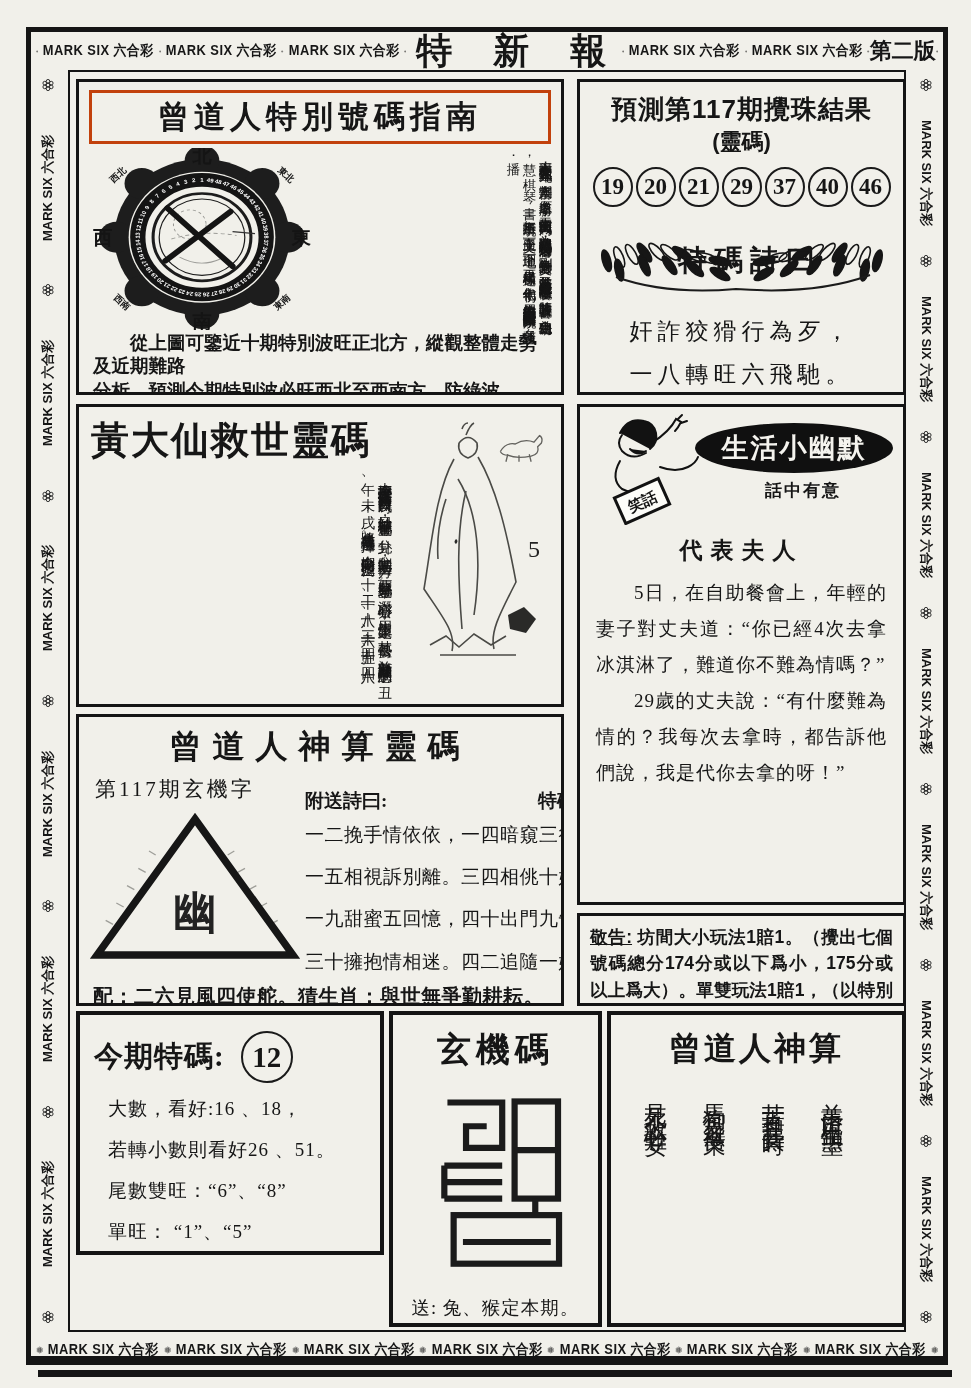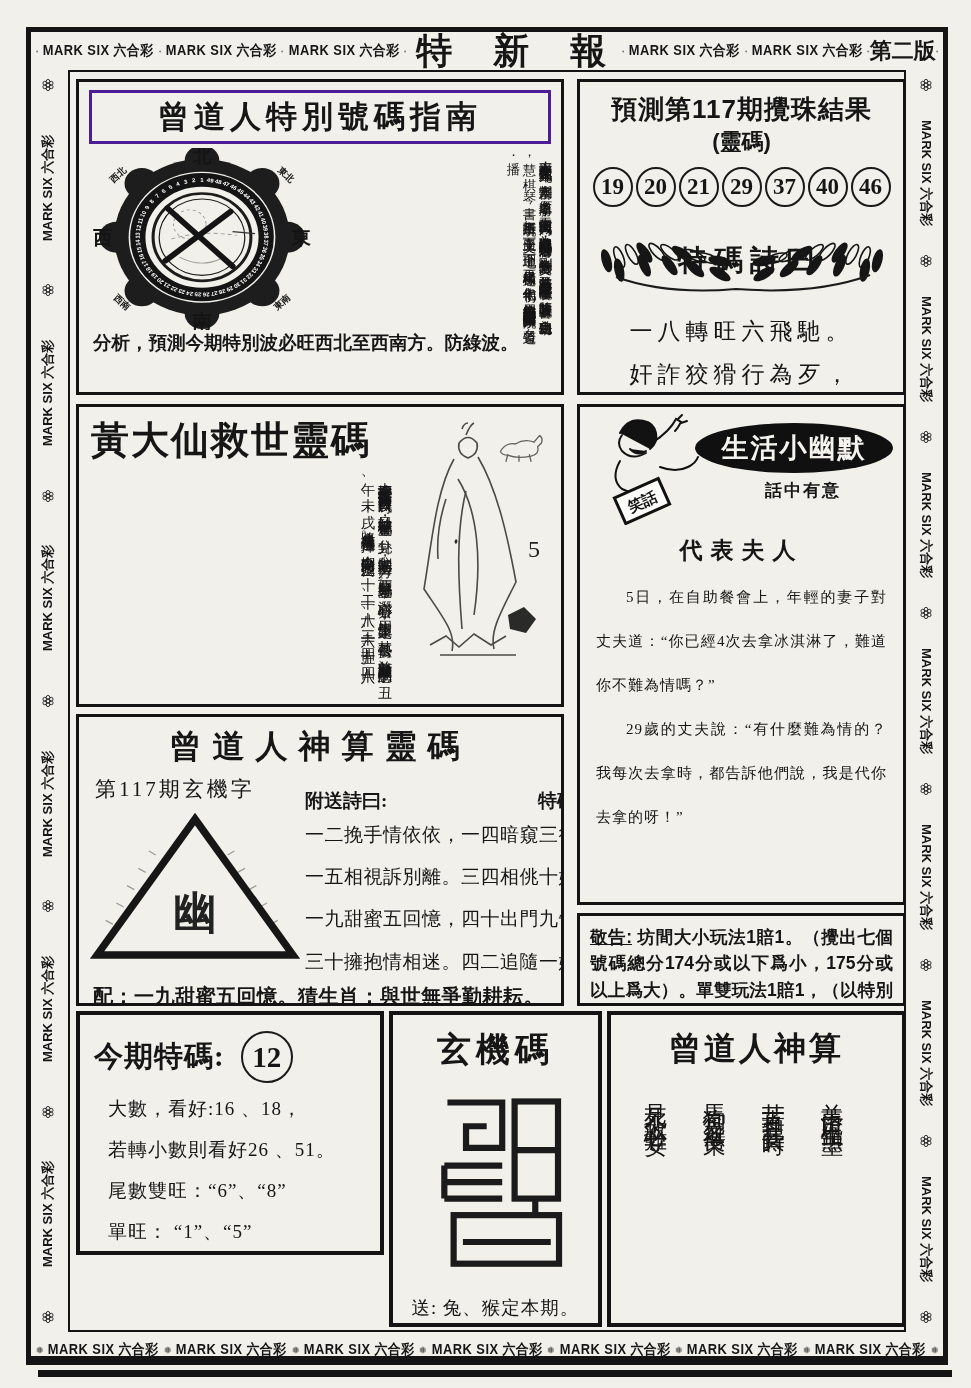--- a/index.html
+++ b/index.html
@@ -33,21 +33,21 @@
   #boxB{left:577px;top:79px;width:329px;height:316px;}
   #boxC{left:76px;top:404px;width:488px;height:303px;}
   #boxD{left:577px;top:404px;width:329px;height:501px;}
   #boxE{left:577px;top:913px;width:329px;height:93px;}
   #boxF{left:76px;top:714px;width:488px;height:292px;}
   #boxG{left:76px;top:1011px;width:308px;height:244px;border-width:4px;}
   #boxH{left:389px;top:1011px;width:213px;height:316px;border-width:4px;}
   #boxI{left:607px;top:1011px;width:299px;height:316px;border-width:4px;}
 
   
-  .a-title{margin:8px 10px 4px;border:3px solid #4c1d95;text-align:center;
+  .a-title{margin:8px 10px 4px;border:3px solid #c2410c;text-align:center;
            font-family:"Liberation Sans","DejaVu Sans",sans-serif;font-weight:900;font-size:31px;
            letter-spacing:5px;padding:3px 0;}
   .a-body{position:relative;height:182px;}
   .compass{position:absolute;left:4px;top:0;width:238px;height:182px;}
   .vtext{writing-mode:vertical-rl;text-orientation:upright;}
   .a-bio{position:absolute;right:8px;top:4px;height:174px;width:232px;font-size:13.5px;
          line-height:16px;letter-spacing:.5px;}
   .a-line{margin:2px 14px 0;font-weight:700;font-size:18.5px;line-height:1.25;}
   .a-line.first{text-indent:2em;}
 
@@ -73,21 +73,21 @@
   .c-goat{position:absolute;right:14px;top:18px;}
 
   
   .d-cartoon{position:absolute;left:6px;top:6px;}
   .d-ellipse{position:absolute;right:10px;top:16px;width:198px;height:50px;background:#101010;border-radius:50%;
              display:flex;align-items:center;justify-content:center;color:#f4f3ee;
              font-family:"Liberation Sans","DejaVu Sans",sans-serif;font-weight:900;font-size:27px;letter-spacing:2px;}
   .d-sub{position:absolute;right:62px;top:72px;font-weight:700;font-size:17px;letter-spacing:2px;}
   .d-joke-title{position:absolute;left:0;right:0;top:128px;text-align:center;font-weight:900;font-size:23px;letter-spacing:8px;}
   .d-paras{position:absolute;left:16px;right:16px;top:168px;}
-  .joke-p{margin:0;text-indent:2em;font-size:15px;line-height:44px;text-align:justify;letter-spacing:1px;}
+  .joke-p{margin:0;text-indent:2em;font-size:19px;line-height:36px;text-align:justify;letter-spacing:1px;}
 
   
   .e-text{padding:8px 10px 0;font-family:"Liberation Sans","DejaVu Sans",sans-serif;font-weight:700;
           font-size:17.5px;line-height:1.5;text-align:justify;}
   .e-label{text-decoration:underline;}
 
   
   .f-title{margin-top:8px;text-align:center;font-weight:900;font-size:32px;letter-spacing:11px;}
   .f-row{display:flex;margin-top:2px;}
   .f-left{width:232px;position:relative;}
@@ -530,20 +530,21 @@
           <text x="11" y="105" font-size="21">西</text>
           <text x="229" y="105" font-size="21">東</text>
           <text x="30" y="32" font-size="10" transform="rotate(-42 30 32)">西北</text>
           <text x="210" y="32" font-size="10" transform="rotate(42 210 32)">東北</text>
           <text x="30" y="172" font-size="10" transform="rotate(42 30 172)">西南</text>
           <text x="210" y="172" font-size="10" transform="rotate(-42 210 172)">東南</text>
         </g>
       </svg>
       <div class="a-bio vtext">玄學家曾先生生于公元一九四五年，潮州普寧人，原名李道勝．由于當年正值國共內戰，為逃避戰禍四八年跟隨其父遠涉香港．剛到香港身無分文．其父為了養活曾先生遂將其送至本港一家道觀收養，其師將其改號曾算子．曾先生自幼聰慧，棋、琴、書、畫無所不曉，而上至天文，下至地理，更是樣樣精通．七十年代初，曾先生用玄學推算六合彩走勢之準確程度更是家喻戶曉，名聲遠播．</div>
     </div>
+    <div class="a-line first">從上圖可鑒近十期特別波旺正北方，縱觀整體走勢及近期難路</div>
     <div class="a-line">分析，預測今期特別波必旺西北至西南方。防綠波。</div>
 
   </div>
 
   <div id="boxB" class="box">
     <div class="b-title">預測第117期攪珠結果</div>
     <div class="b-sub">(靈碼)</div>
     <div class="b-balls" id="b-balls">
         <span class="ball">19</span>
         <span class="ball">20</span>
@@ -585,22 +586,22 @@
             <ellipse cx="266.2" cy="39.351768937734505" rx="11" ry="4" transform="rotate(-61 266.2 39.351768937734505)" stroke="#161616" stroke-width="1.6" fill="none"></ellipse>
             <ellipse cx="278.8" cy="42.11142855551081" rx="11" ry="4" transform="rotate(-68 278.8 42.11142855551081)" stroke="#161616" stroke-width="1.6" fill="none"></ellipse>
             <ellipse cx="278.8" cy="55.11142855551081" rx="11" ry="4" transform="rotate(-78 278.8 55.11142855551081)" stroke="#161616" stroke-width="1.6" fill="#161616"></ellipse>
             <ellipse cx="291.4" cy="45.76805229173274" rx="11" ry="4" transform="rotate(-75 291.4 45.76805229173274)" stroke="#161616" stroke-width="1.6" fill="#161616"></ellipse>
           </g>
         <path d="M30,62 Q80,80 150,74 Q230,80 284,60" stroke="#1b1b1b" stroke-width="2" fill="none"></path>
       </svg>
       <div class="wreath-label">特碼詩曰</div>
     </div>
     <div class="b-poem" id="b-poem">
+        <div>奸詐狡猾行為歹，</div>
         <div>一八轉旺六飛馳。</div>
-        <div>奸詐狡猾行為歹，</div>
       </div>
   </div>
 
   <div id="boxC" class="box">
     <div class="c-title">黃大仙救世靈碼</div>
     <svg class="c-fig" width="168" height="240" viewBox="0 0 150 240">
       <g stroke="#4a4a46" stroke-width="1.6" fill="none">
         <path d="M70,16 q4,-10 8,-12 M66,10 q2,-6 6,-6"></path>
         <path d="M63,24 q9,-11 18,0 q2,11 -9,15 q-11,-4 -9,-15"></path>
         <path d="M58,40 C40,72 36,122 28,170 C48,200 60,214 56,232"></path>
@@ -675,21 +676,21 @@
           <span>特碼詩</span>
         </div>
         <div id="f-poem">
             <div class="f-poem-line">一二挽手情依依，一四暗窺三得意，</div>
             <div class="f-poem-line">一五相視訴別離。三四相佻十嬉戲。</div>
             <div class="f-poem-line">一九甜蜜五回憶，四十出門九告辭，</div>
             <div class="f-poem-line">三十擁抱情相迷。四二追隨一嫌弃。</div>
           </div>
       </div>
     </div>
-    <div class="f-bottom">配：一九甜蜜五回憶。猜生肖：與世無爭勤耕耘。</div>
+    <div class="f-bottom">配：二六見風四使舵。猜生肖：與世無爭勤耕耘。</div>
   </div>
 
   <div id="boxG" class="box">
     <div class="g-row1">
       <span class="g-label">今期特碼:</span>
       <span class="ball-lg">12</span>
     </div>
     <div class="g-lines" id="g-lines">
         <div class="g-line">大數，看好:16 、18，</div>
         <div class="g-line">若轉小數則看好26 、51。</div>

